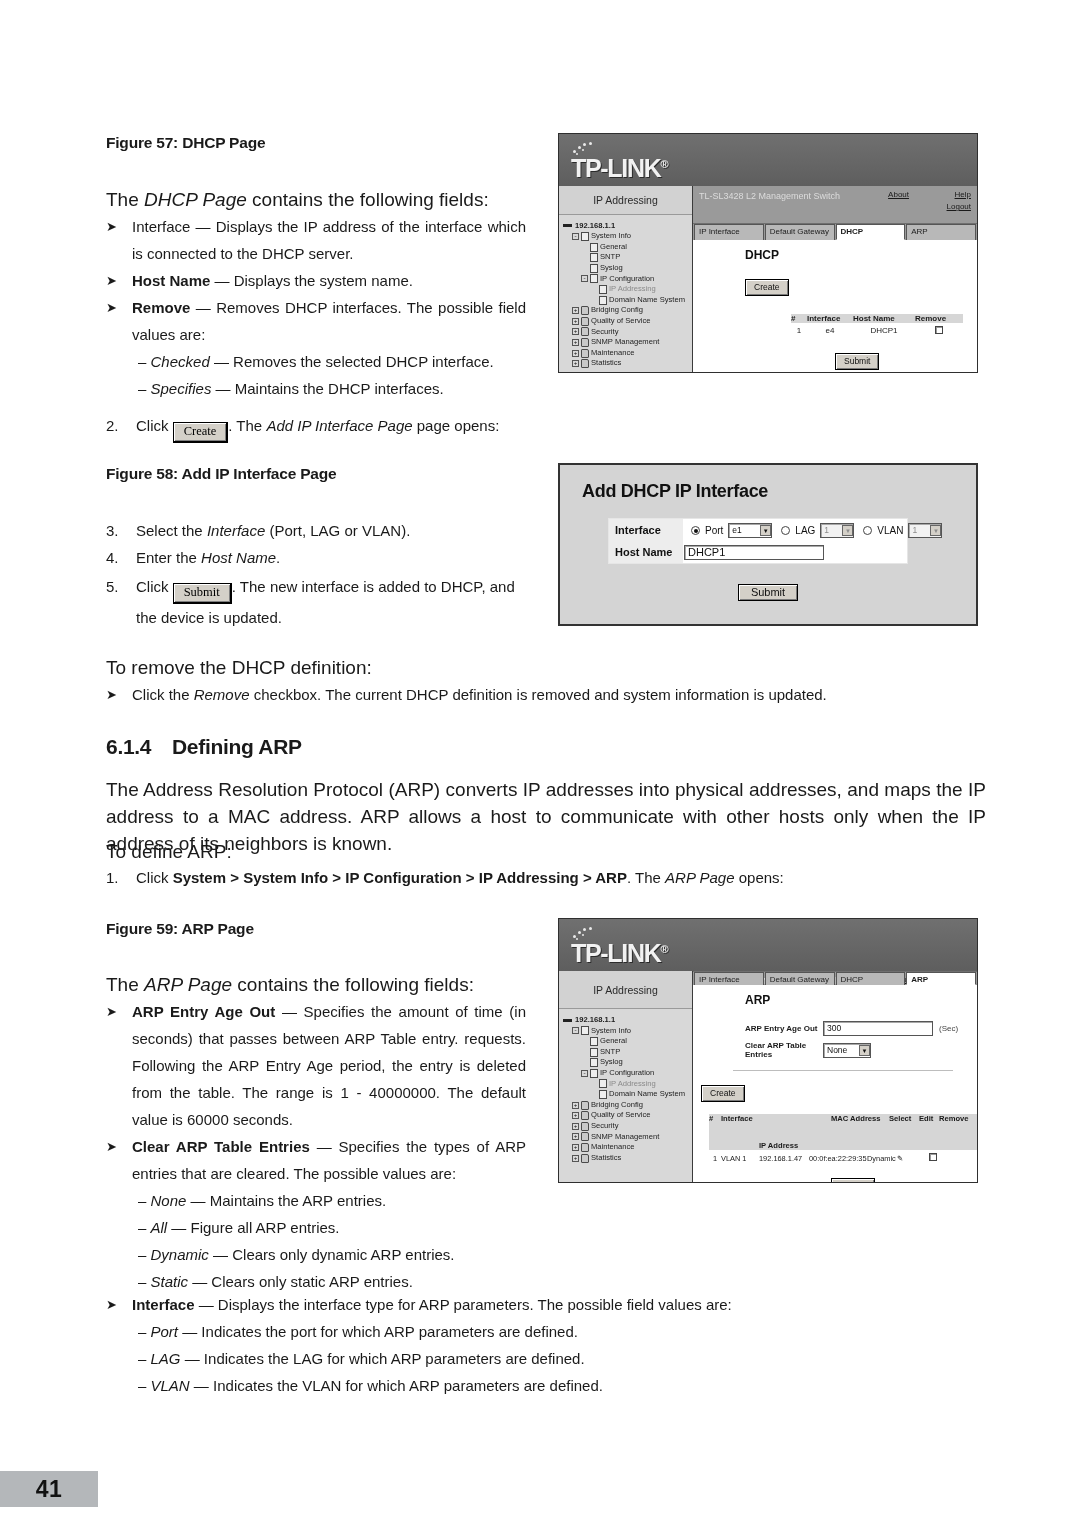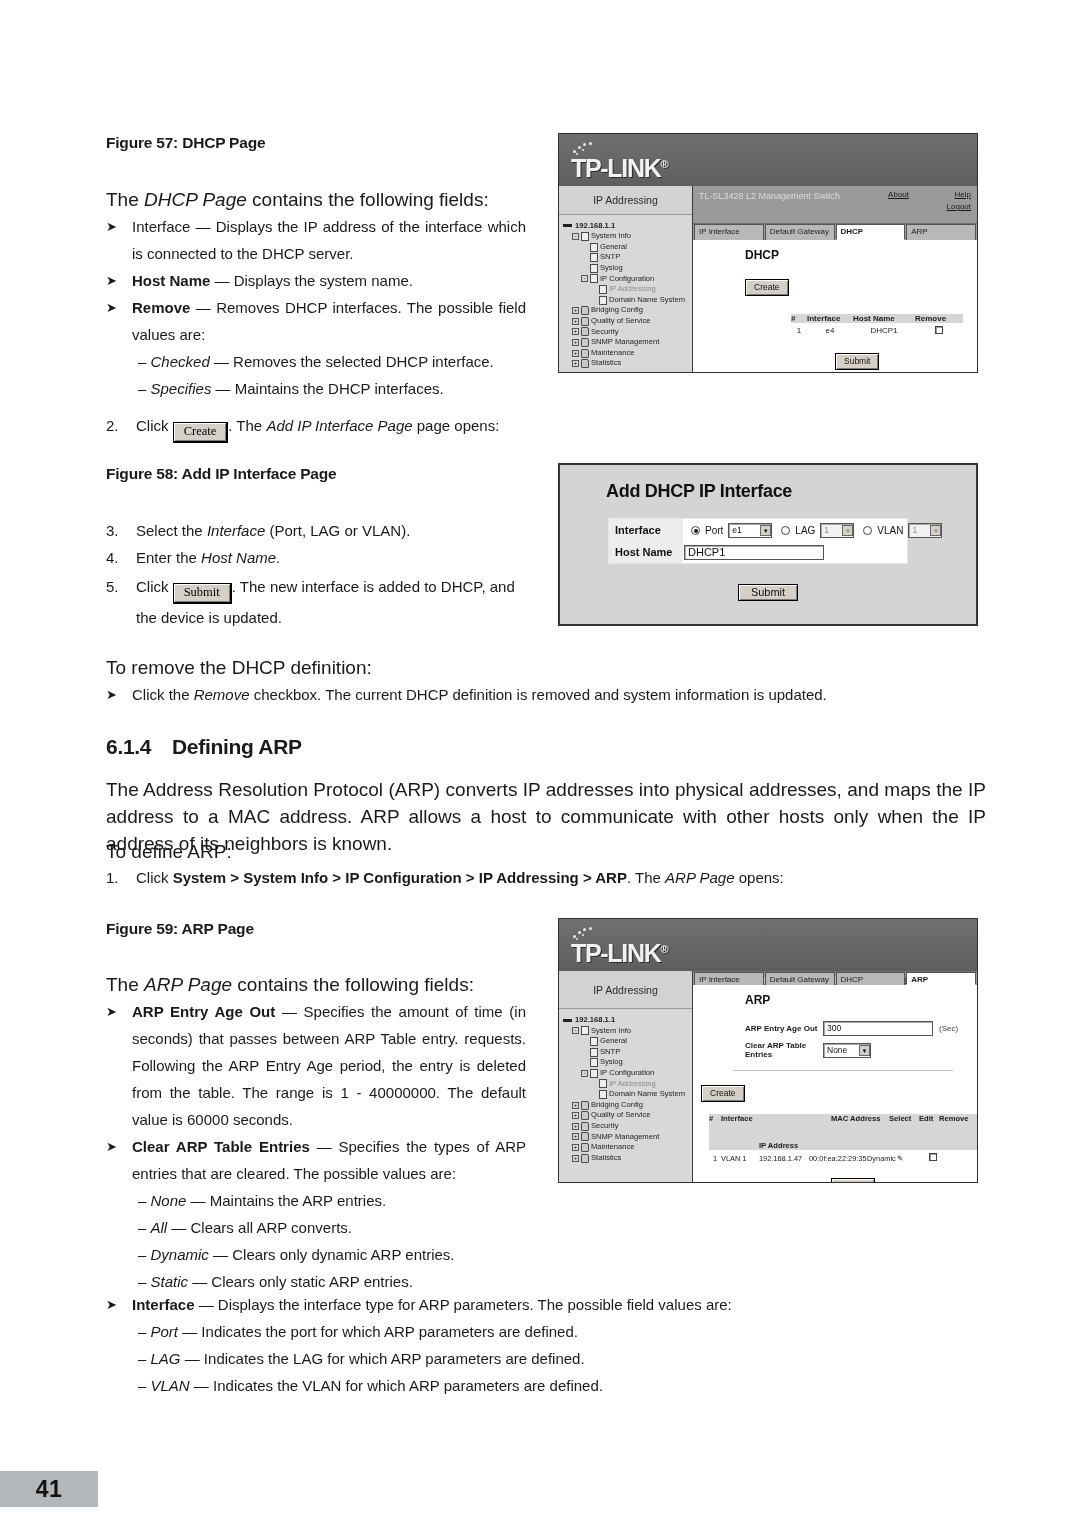--- a/index.html
+++ b/index.html
@@ -182,21 +182,21 @@
   }
 
   
   .dlg {
     position:absolute;
     border:2px solid #333;
     background:#d4d4d4;
   }
   .dlg-title {
     font-size:18px; font-weight:bold; color:#111;
-    margin:16px 0 0 46px; letter-spacing:-0.3px;
+    margin:16px 0 0 22px; letter-spacing:-0.3px;
   }
   .dlg-form {
     margin:16px 0 0 48px; background:#ffffff;
     width:300px; border:1px solid #e6e6e6;
   }
   .dlg-row { display:flex; align-items:center; height:22px; }
   .dlg-label {
     width:74px; flex:0 0 74px; background:#ededed;
     font-size:11px; font-weight:bold; color:#111;
     padding-left:6px; height:22px; line-height:22px;
@@ -306,21 +306,21 @@
 
   <div class="abs bullet-row" style="left:106px; top:1133px; width:420px;">
     <span class="bullet-mark">➤</span>
     <span class="bullet-body just"><span class="bd">Clear ARP Table Entries</span><span> — Specifies the types of ARP entries that are cleared. The possible values are:</span></span>
   </div>
 
   <div class="abs dash-row" style="left:106px; top:1187px; width:430px;">
     <span>–&nbsp;</span><span class="it">None</span><span> — Maintains the ARP entries.</span>
   </div>
   <div class="abs dash-row" style="left:106px; top:1214px; width:430px;">
-    <span>–&nbsp;</span><span class="it">All</span><span> — Clears all ARP converts.</span>
+    <span>–&nbsp;</span><span class="it">All</span><span> — Figure all ARP entries.</span>
   </div>
   <div class="abs dash-row" style="left:106px; top:1241px; width:430px;">
     <span>–&nbsp;</span><span class="it">Dynamic</span><span> — Clears only dynamic ARP entries.</span>
   </div>
   <div class="abs dash-row" style="left:106px; top:1268px; width:430px;">
     <span>–&nbsp;</span><span class="it">Static</span><span> — Clears only static ARP entries.</span>
   </div>
 
   <div class="abs bullet-row" style="left:106px; top:1291px; width:880px;">
     <span class="bullet-mark">➤</span>

